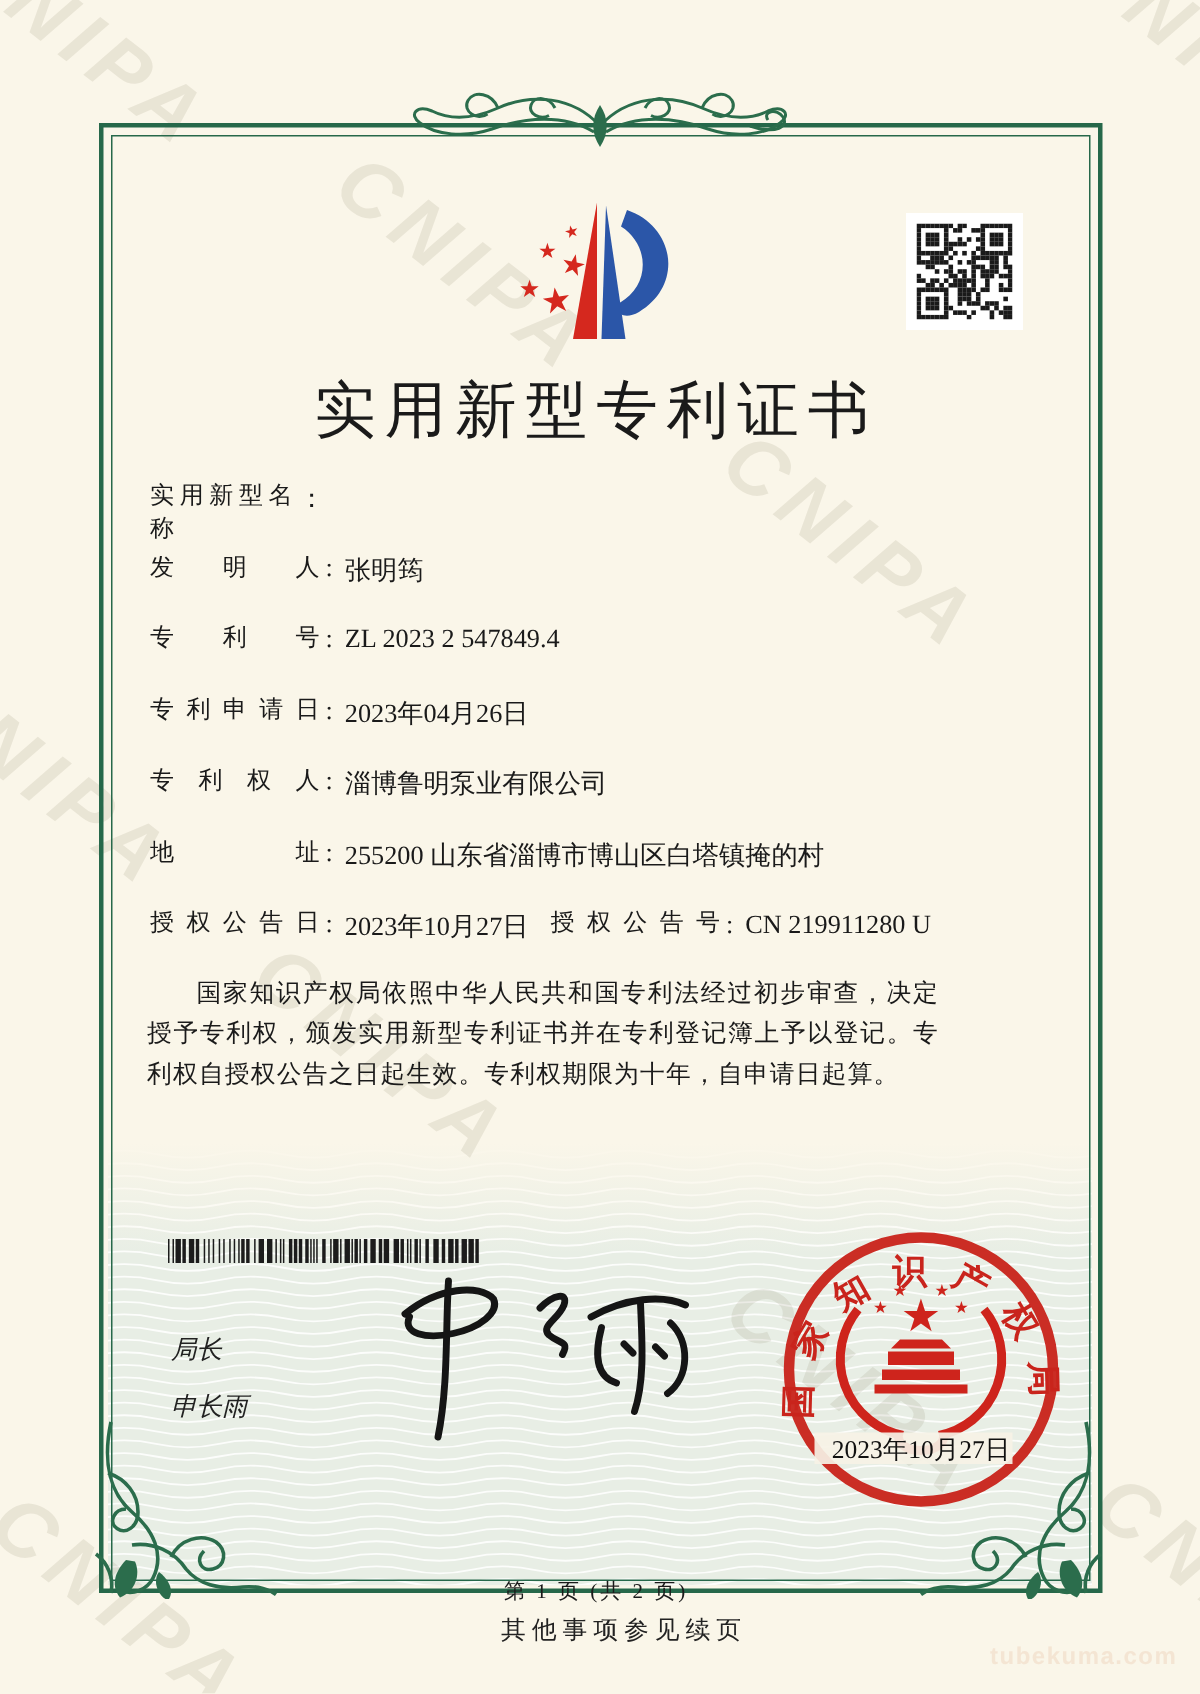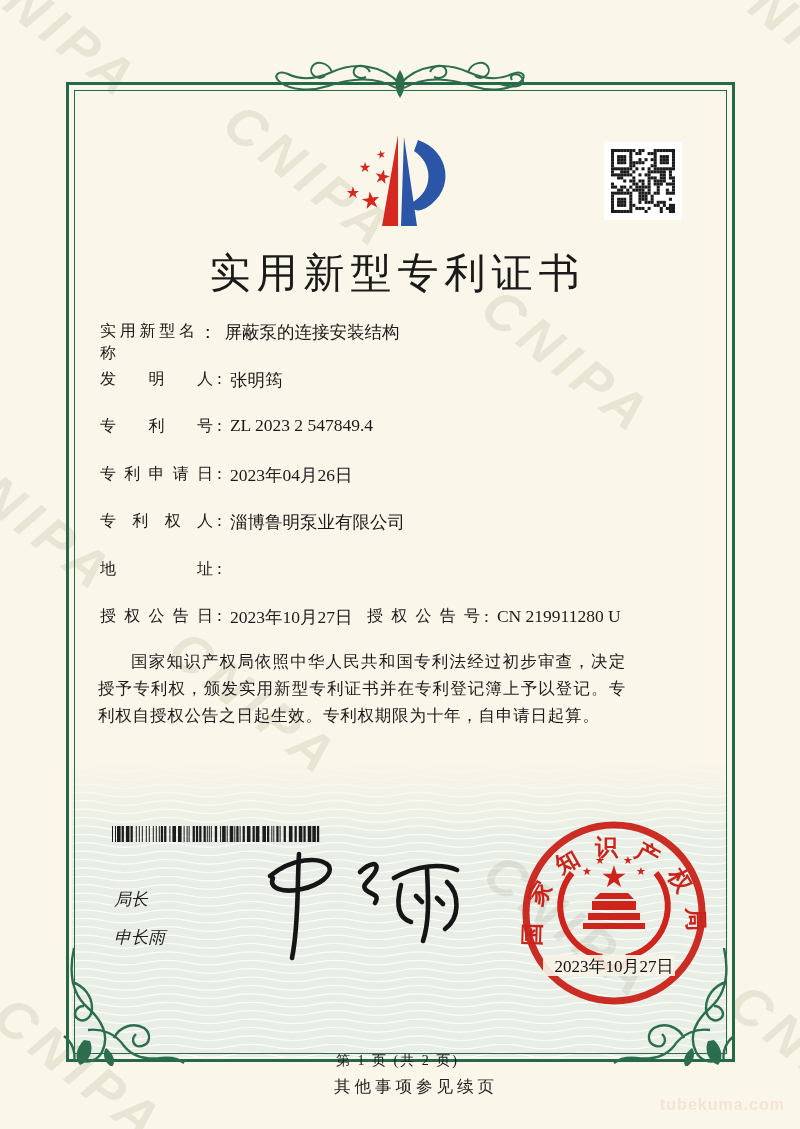--- a/index.html
+++ b/index.html
@@ -28,21 +28,21 @@
   .cert-no{position:absolute;left:100px;top:136px;font-size:17px;letter-spacing:3px;}
   .logo{position:absolute;left:332px;top:126px;}
   .qr{position:absolute;left:604px;top:142px;width:78px;height:78px;background:#fff;
       display:flex;align-items:center;justify-content:center;}
   .title{position:absolute;left:66px;top:246px;width:663px;text-align:center;
       font-size:41px;font-weight:normal;letter-spacing:6px;}
 
   .fields{position:absolute;left:100px;top:320px;width:560px;}
   .frow{position:relative;height:47.5px;display:flex;align-items:flex-start;font-size:17.5px;}
   .flabel{display:inline-block;width:113px;font-size:16px;line-height:22px;
-      text-align:justify;text-align-last:justify;flex:none;}
+      text-align:justify;text-align-last:justify;flex:none;font-family:Liberation Mono, monospace;}
   .flabel.w6{width:95px;}
   .fsep{flex:none;margin:0 8px 0 4px;}
   .fval{white-space:nowrap;}
   .pair2{position:absolute;left:267px;top:0;display:flex;align-items:flex-end;}
 
   .paras{position:absolute;left:98px;top:648px;width:528px;font-size:16.5px;line-height:27px;
       letter-spacing:0.8px;text-align:justify;}
   .paras p{margin:0;text-indent:2em;}
 
   .barcode{position:absolute;left:112px;top:826px;width:210px;height:16px;}
@@ -417,21 +417,20 @@
           <rect x="62.00" y="62.00" width="3.1" height="3.1" fill="#1a1a1a"></rect>
         </svg>
     </div>
 
     <div class="title">实用新型专利证书</div>
 
     <div class="fields">
       <div class="frow">
         <span class="flabel w6">实用新型名称</span>
         <span class="fsep">：</span>
-        <span class="fval">屏蔽泵的连接安装结构</span>
       </div>
       <div class="frow">
         <span class="flabel">发明人</span>
         <span class="fsep">:</span>
         <span class="fval">张明筠</span>
       </div>
       <div class="frow">
         <span class="flabel">专利号</span>
         <span class="fsep">:</span>
         <span class="fval">ZL 2023 2 547849.4</span>
@@ -442,20 +441,21 @@
         <span class="fval">2023年04月26日</span>
       </div>
       <div class="frow">
         <span class="flabel">专利权人</span>
         <span class="fsep">:</span>
         <span class="fval">淄博鲁明泵业有限公司</span>
       </div>
       <div class="frow">
         <span class="flabel">地址</span>
         <span class="fsep">:</span>
+        <span class="fval">255200 山东省淄博市博山区白塔镇掩的村</span>
       </div>
       <div class="frow">
         <span class="flabel">授权公告日</span>
         <span class="fsep">:</span>
         <span class="fval">2023年10月27日</span>
         <span class="pair2">
           <span class="flabel">授权公告号</span>
           <span class="fsep">:</span>
           <span class="fval">CN 219911280 U</span>
         </span>

